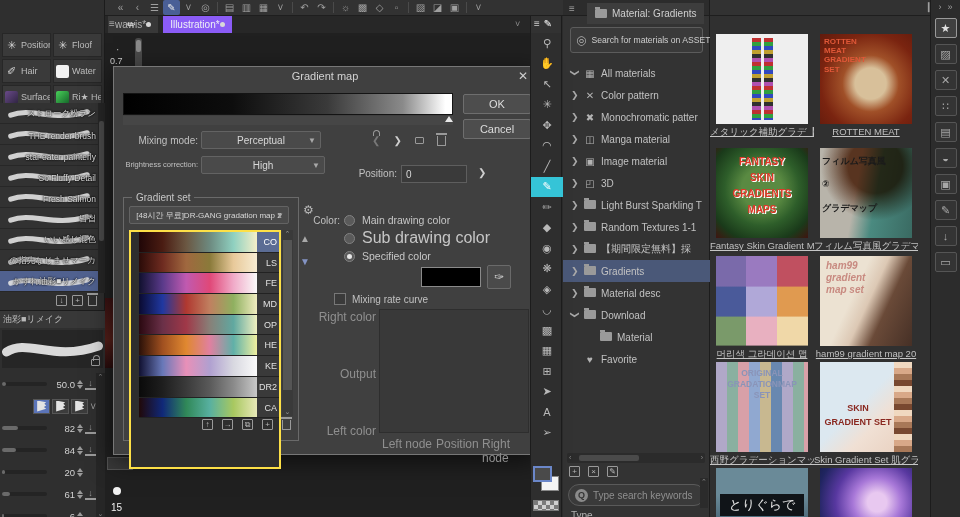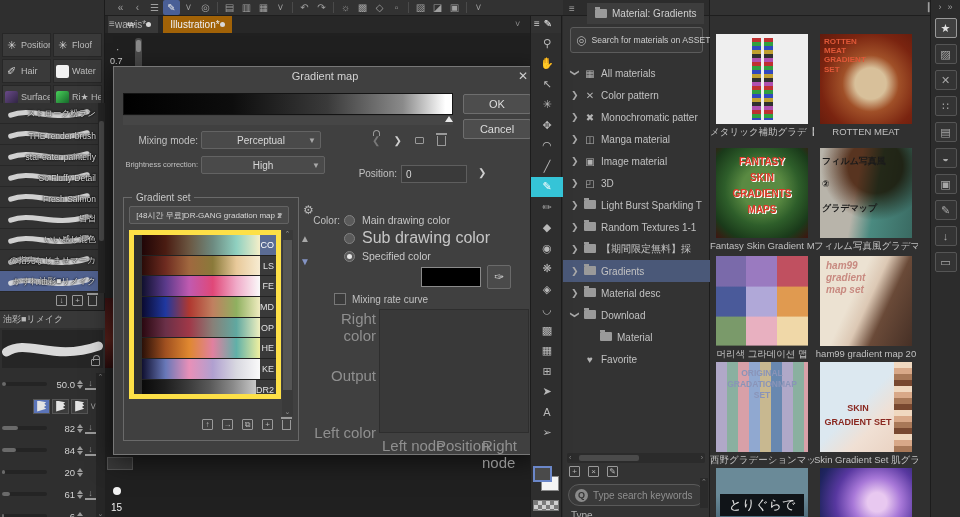--- a/index.html
+++ b/index.html
@@ -12,21 +12,21 @@
     border-bottom:1px solid #1e1e1e; display:flex; align-items:center; padding-left:112px; }
   .tb-ic { min-width:17px; text-align:center; color:#9f9f9f; font-size:10px; line-height:15px; cursor:default; }
   .tb-ic.hl { background:#4a5f96; color:#e8e8e8; border-radius:2px; }
   .tb-sep { width:1px; height:11px; background:#4a4a4a; margin:0 3px; }
   #topbar-right { position:absolute; right:4px; top:1px; display:flex; gap:6px; color:#9f9f9f; }
 
   
   #tabbar { position:absolute; left:105px; top:16px; width:425px; height:17px; background:#272727; display:flex; }
   .doc-tab { height:17px; padding:0 7px; display:flex; align-items:center; font-size:10px;
     color:#b2b2b2; background:#383838; margin-right:2px; margin-left:3px; }
-  .doc-tab.active { background:#a16207; color:#eef0f6; }
+  .doc-tab.active { background:#8b5cf6; color:#eef0f6; }
   .tab-dot { width:5px; height:5px; border-radius:50%; background:#d8d8d8; }
   #tab-chevron { position:absolute; right:8px; top:4px; color:#8f8f8f; }
 
   
   #canvas { position:absolute; left:105px; top:33px; width:425px; height:484px; background:#202020; }
   #canvas-art { position:absolute; left:0; top:265px; width:10px; height:70px;
     background:linear-gradient(#3a1212,#57201a 60%,#2a0d0d); }
 
   
   #left-panel { position:absolute; left:0; top:0; width:105px; height:517px; background:#2f2f2f; border-right:1px solid #1c1c1c; }
@@ -111,21 +111,21 @@
     color:#d8d8d8; display:flex; align-items:center; justify-content:center; }
   .dlg-select .chev { position:absolute; right:4px; color:#a8a8a8; font-size:8px; }
   #dlg-pos-input { position:absolute; left:287px; top:98px; width:66px; height:18px; background:#3a3a3a;
     border:1px solid #5e5e5e; color:#d8d8d8; font-size:10px; padding:3px 4px; }
   #dlg-pos-next { position:absolute; left:364px; top:100px; color:#cfcfcf; }
 
   #gset-box { position:absolute; left:9px; top:130px; width:176px; height:244px; border:1px solid #6a6a6a; }
   #gset-legend { position:absolute; left:8px; top:-6px; background:#404040; padding:0 4px; font-size:10px; color:#c6c6c6; }
   #gset-dd { left:5px; top:8px; width:160px; font-size:8px; }
   #gset-wrench { position:absolute; left:189px; top:136px; width:17px; height:17px; color:#b8b8b8; font-size:12px; }
-  #gset-list { position:absolute; left:5px; top:32px; width:152px; height:169px; border:5px solid #fde047; background:#2e2e2e;
+  #gset-list { position:absolute; left:5px; top:32px; width:152px; height:239px; border:2px solid #fde047; background:#2e2e2e;
     display:flex; flex-direction:column; overflow:hidden;padding-left:8px; }
   .grow { height:20.7px; flex:0 0 20.7px; display:flex; border-bottom:1px solid #222; }
   .grow .strip { width:118px; }
   .grow .gname { flex:1; background:#3a3a3a; color:#e0e0e0; font-size:9px; text-align:right; padding:5px 2px 0 0; }
   .grow.selected .gname { background:#5b6c94; color:#fff; }
   #gset-scroll { position:absolute; left:158px; top:32px; width:11px; height:186px; background:#3a3a3a; color:#999;
     font-size:7px; text-align:center; }
   #gset-scroll .tmb { position:absolute; left:1px; top:10px; width:9px; height:150px; background:#555; }
   #gset-updown { position:absolute; left:186px; top:166px; display:flex; flex-direction:column; gap:12px; font-size:10px; }
   #gset-icons { position:absolute; left:88px; top:352px; display:flex; gap:9px; align-items:center; color:#a8a8a8; }
@@ -136,21 +136,21 @@
   .radio-row { display:flex; align-items:center; gap:7px; height:18px; }
   .radio { width:11px; height:11px; border-radius:50%; background:#5a5a5a; border:1px solid #828282; position:relative; }
   .radio.sel::after { content:""; position:absolute; left:2px; top:2px; width:5px; height:5px; border-radius:50%; background:#e8e8e8; }
   #color-label { position:absolute; left:172px; top:148px; width:54px; text-align:right; color:#c0c0c0; }
   #spec-swatch { position:absolute; left:307px; top:200px; width:60px; height:20px; background:#000; border:1px solid #8a8a8a; }
   #eyedrop-btn { position:absolute; left:373px; top:198px; width:24px; height:24px; background:#4a4a4a;
     border:1px solid #6a6a6a; border-radius:2px; color:#cfcfcf; text-align:center; line-height:22px; font-size:12px; }
   #mix-check { position:absolute; left:220px; top:226px; width:12px; height:12px; background:#3a3a3a; border:1px solid #777; }
   #mix-label { position:absolute; left:238px; top:227px; color:#c0c0c0; }
   #curve-area { position:absolute; left:265px; top:242px; width:150px; height:124px; background:#393939; border:1px solid #2e2e2e; }
-  .curve-lbl { position:absolute; color:#8f8f8f; font-size:15px; }
+  .curve-lbl { position:absolute; color:#8f8f8f; font-size:12px; }
 
   
   #tool-sidebar { position:absolute; left:530px; top:16px; width:32px; height:501px; background:#2e2e2e;
     border-left:1px solid #1c1c1c; border-right:1px solid #1c1c1c; z-index:6; }
   #ts-head { display:flex; gap:4px; padding:2px 3px; color:#cfcfcf; font-size:10px; height:17px; background:#323232; }
   .ts-tool { width:32px; height:20.5px; display:flex; align-items:center; justify-content:center; color:#b8b8b8; font-size:11px; }
   .ts-tool.sel { background:#35c4d7; color:#fff; }
   #ts-colors { position:absolute; left:0; top:448px; width:32px; height:52px; }
   #ts-bg-sw { position:absolute; left:10px; top:12px; width:18px; height:15px; background:#f4f4f4; border:1px solid #888; }
   #ts-fg-sw { position:absolute; left:2px; top:2px; width:19px; height:16px; background:#4a4a4a; border:2px solid #6b87c9; }
@@ -185,21 +185,21 @@
     border:1px solid #5a5a5a; border-radius:11px; display:flex; align-items:center; gap:5px; padding:0 6px; }
   #mp-search .mag { width:13px; height:13px; border-radius:50%; background:#8a8a8a; color:#333; text-align:center;
     line-height:13px; font-size:9px; font-weight:bold; }
   #mp-search .ph { font-size:10px; color:#8f8f8f; }
   #mp-footer-label { position:absolute; left:8px; top:510px; font-size:10px; color:#b0b0b0; }
   #mp-vscroll { position:absolute; right:1px; top:478px; width:8px; height:30px; background:#2b2b2b; color:#8a8a8a;
     font-size:7px; text-align:center; }
 
   
   #thumb-area { position:absolute; left:710px; top:16px; width:220px; height:501px; background:#303030; }
-  .thumb-cell { position:absolute; width:100px; }
+  .thumb-cell { position:absolute; width:100px;text-decoration:underline; }
   .thumb-art { position:relative; width:92px; height:90px; margin:0 auto; background:#555; overflow:hidden; }
   .thumb-label { margin-top:2px; text-align:center; font-size:9.5px; color:#c0c0c0; white-space:nowrap; overflow:hidden; width:104px; margin-left:-2px; }
   .thumb-overlay { position:absolute; white-space:pre-line; font-weight:bold; pointer-events:none; }
   .art-metallic { background:#efefef; }
   .art-metallic::before, .art-metallic::after { content:""; position:absolute; top:4px; bottom:4px; width:9px;
     background:repeating-linear-gradient(180deg,#c03030 0 4px,#30a040 4px 8px,#3048c0 8px 12px,#c0a030 12px 16px,#303030 16px 20px,#b050b0 20px 24px); }
   .art-metallic::before { left:36px; } .art-metallic::after { left:48px; }
   .ov-rotten { left:4px; top:3px; font-size:8px; color:#e05838; line-height:1.15; text-align:left; }
   .art-rotten { background:radial-gradient(circle at 55% 55%,#d8c09a 0 22%,#a05028 40%,#7a2410 70%,#601a0c 100%); }
   .art-fantasy { background:radial-gradient(circle at 50% 45%,#5a8a42 0 30%,#2e5e2a 55%,#1a3a1a 80%,#401410 100%); }

